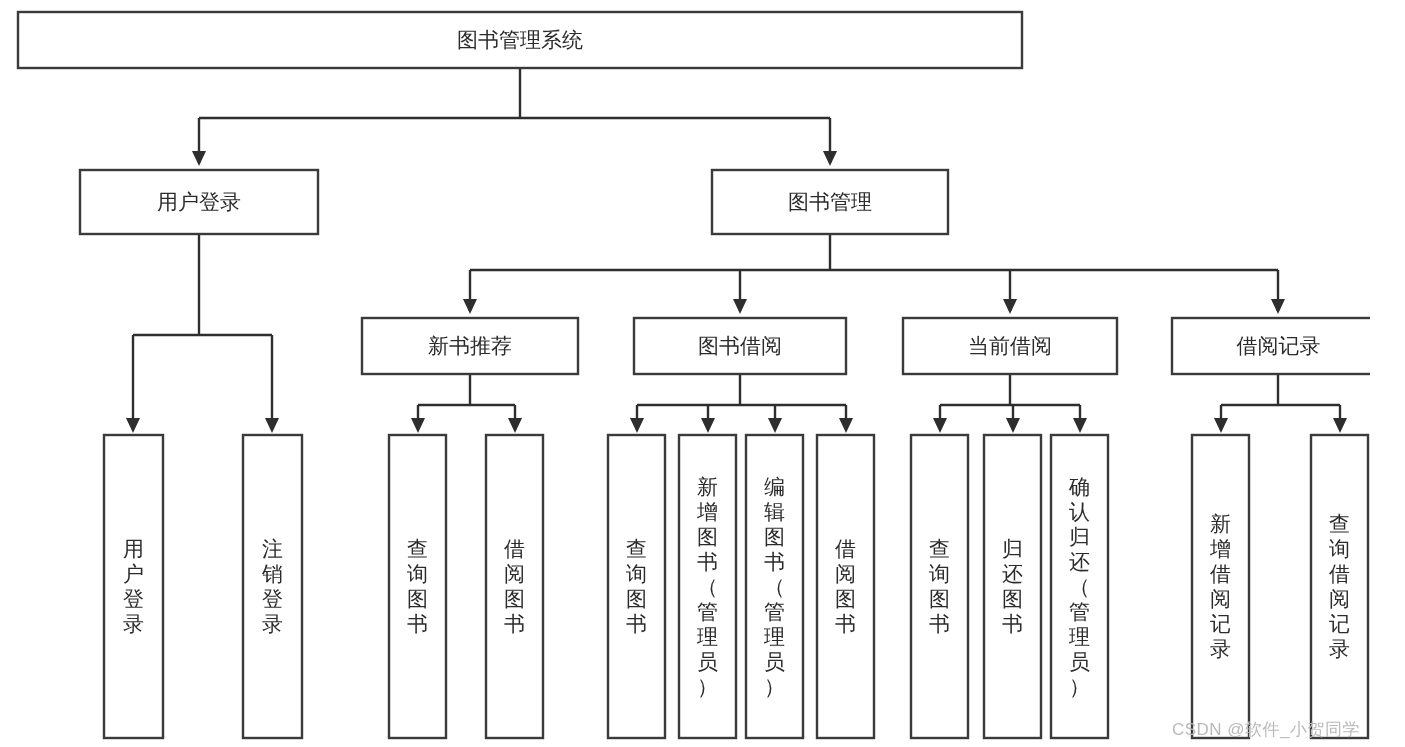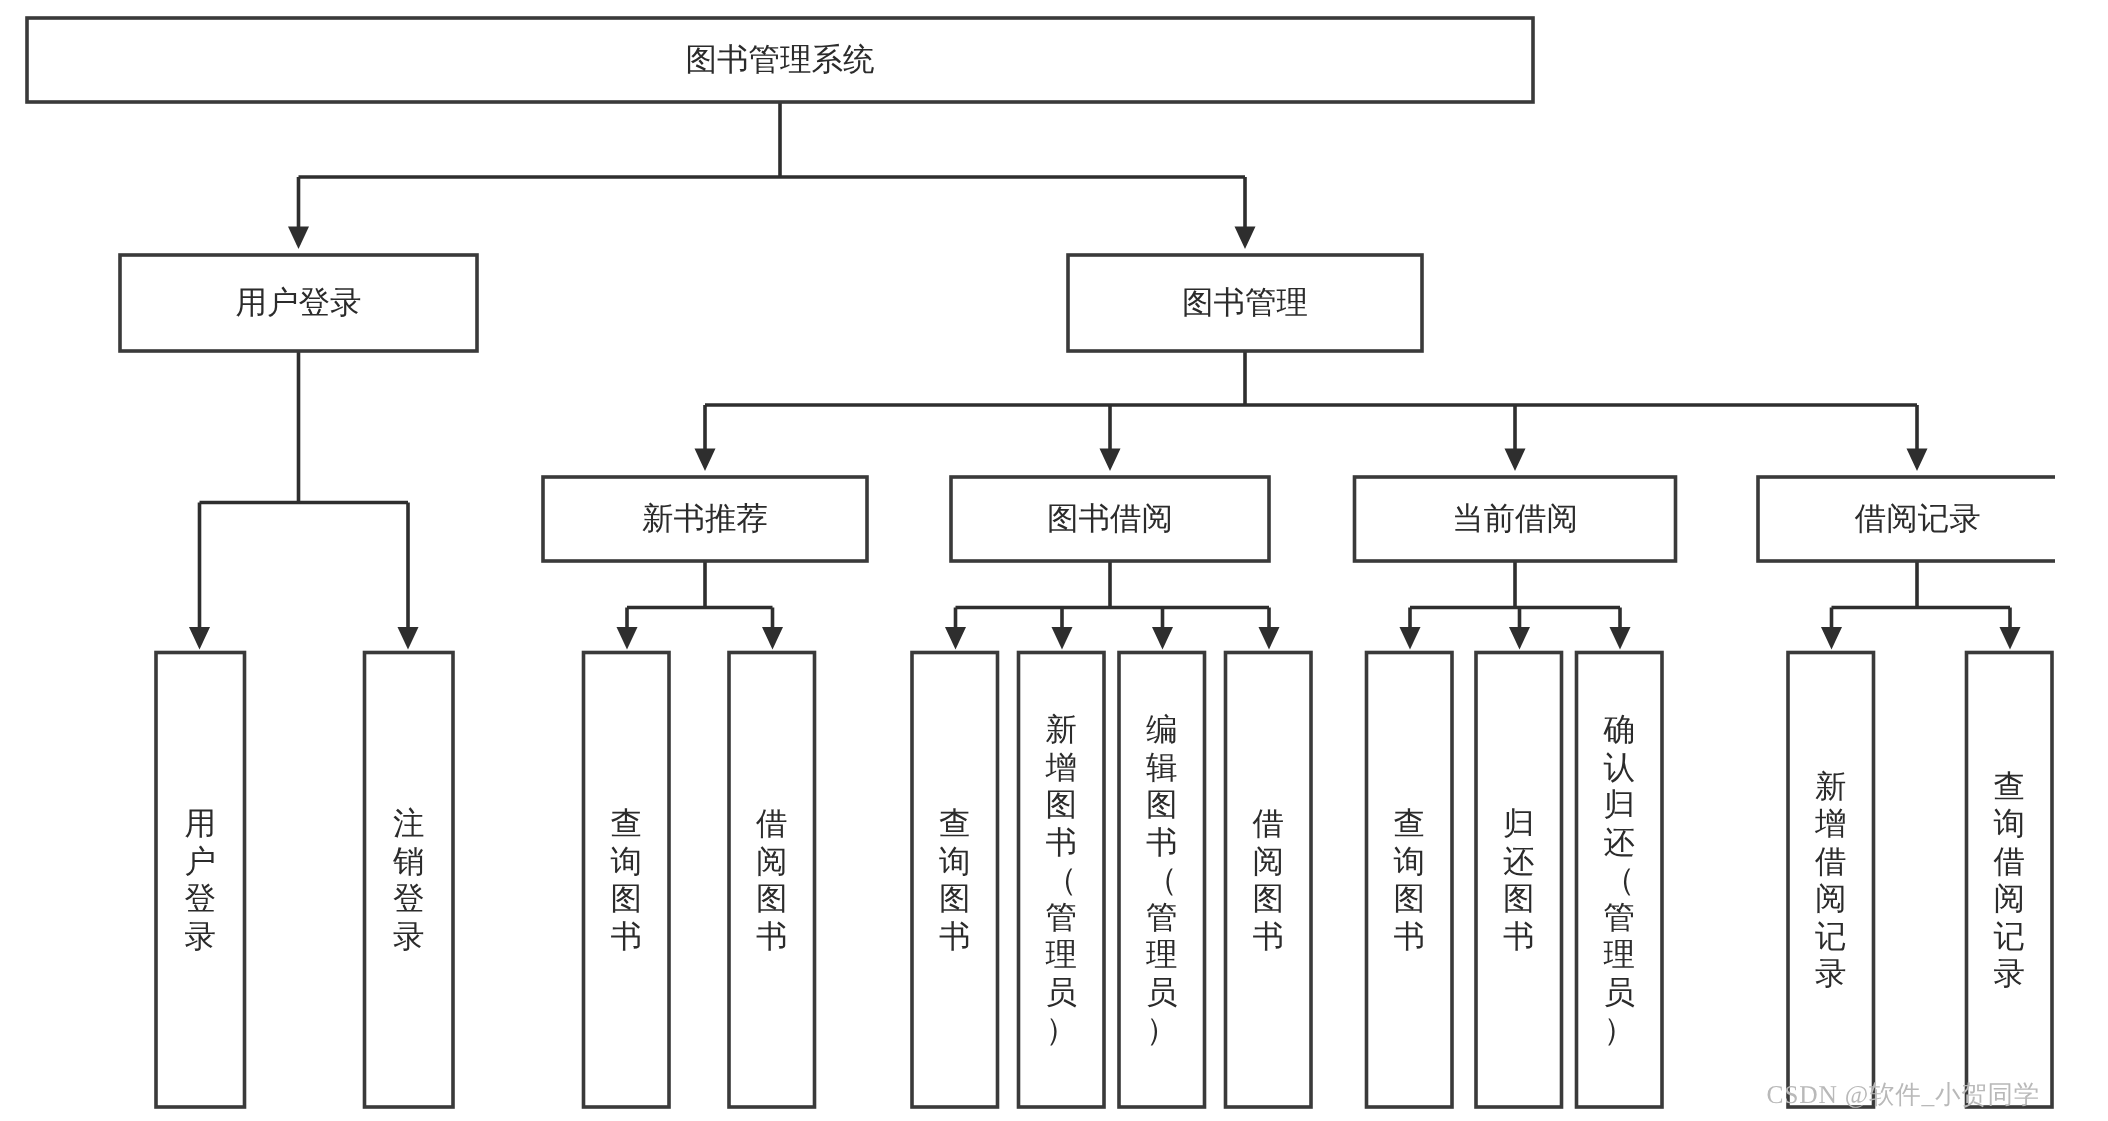--- a/index.html
+++ b/index.html
@@ -45,21 +45,21 @@
   .conn {
     stroke: #2e2e2e;
     stroke-width: 2.4;
     fill: none;
     stroke-linecap: butt;
   }
   .watermark {
     position: absolute;
     right: 10px;
     bottom: 6px;
-    font-family: Liberation Serif, serif;
+    font-family: Liberation Sans, sans-serif;
     font-size: 17px;
     color: #b9b9b9;
     letter-spacing: 0.5px;
     white-space: nowrap;
     user-select: none;
   }
 </style>
 </head>
 <body>
 

